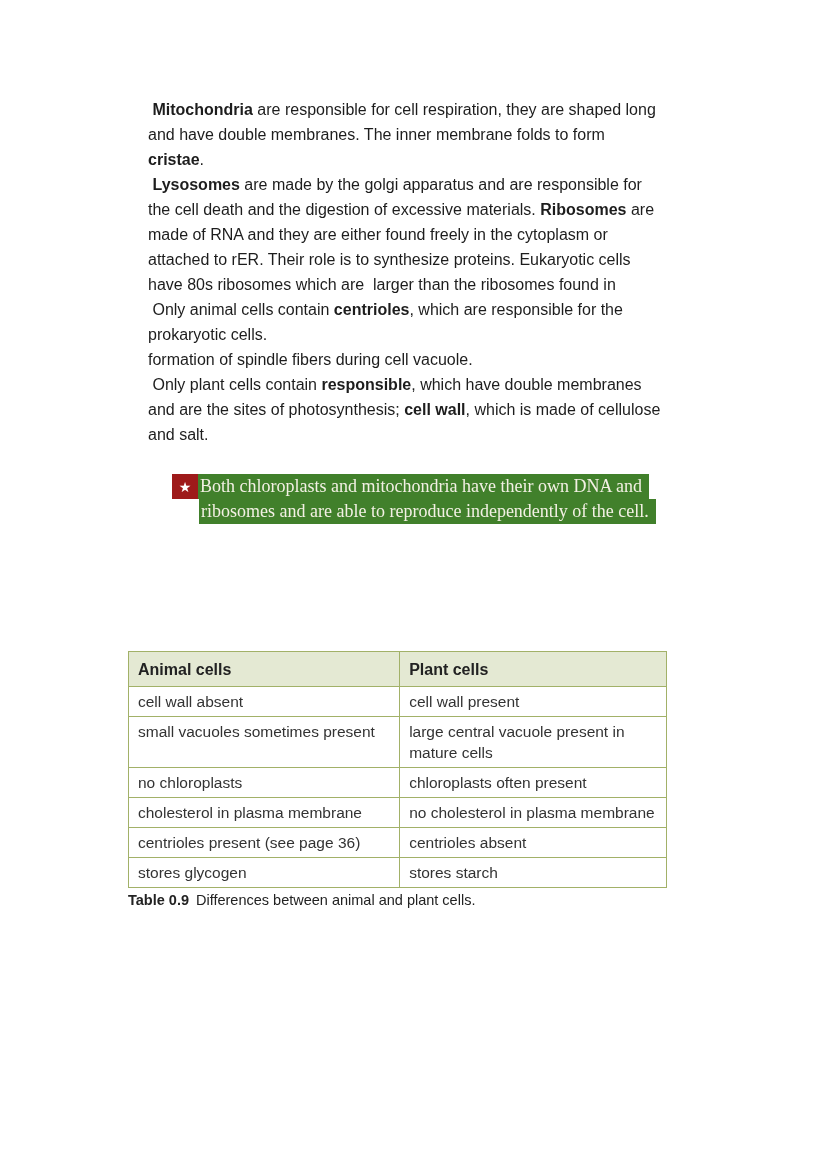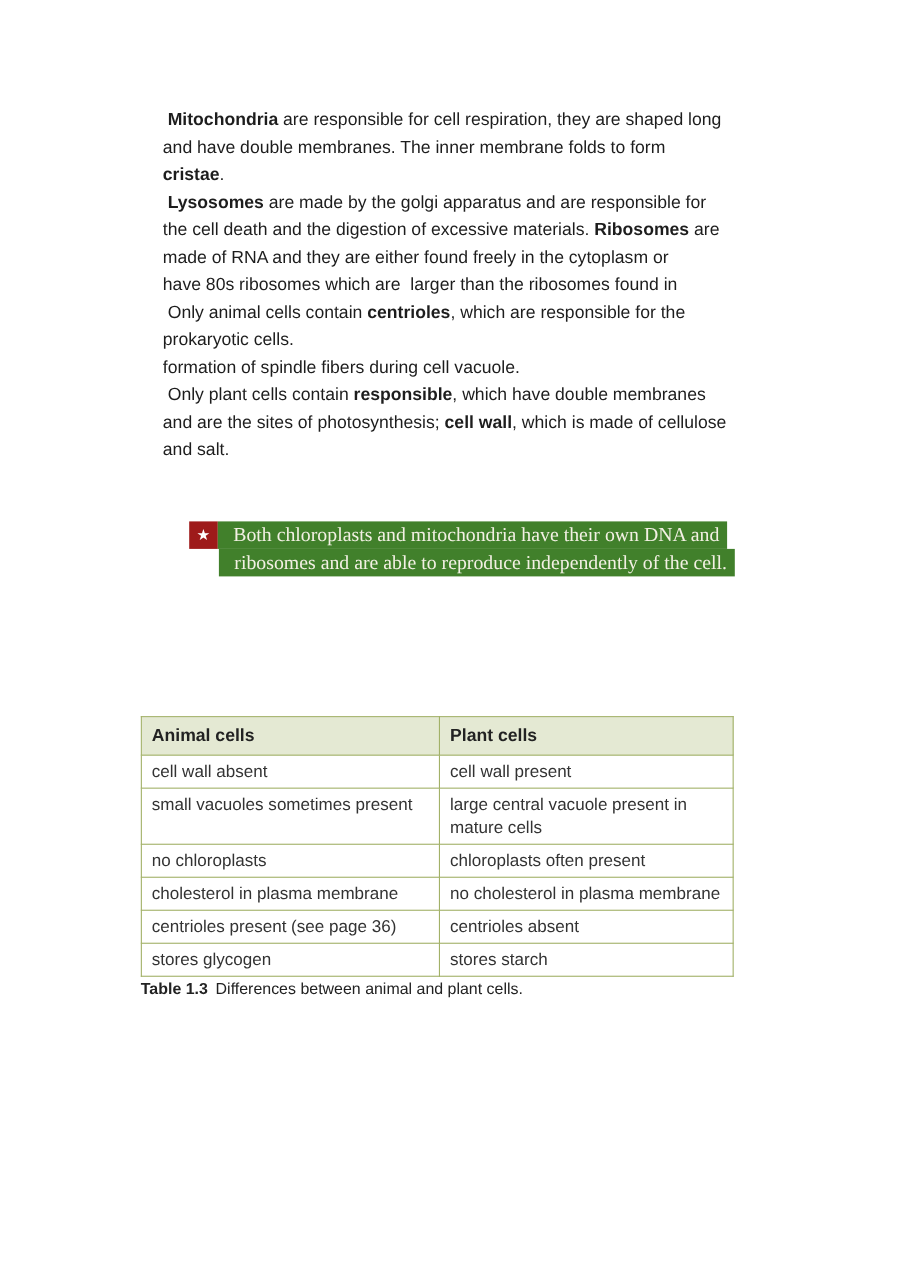--- a/index.html
+++ b/index.html
@@ -25,21 +25,21 @@
   .star-box{
     width:26px;min-width:26px;height:25px;
     background:var(--star-bg,#9e1a1a);
     color:var(--star-glyph,#ffffff);
     font-family:"DejaVu Sans",sans-serif;font-size:14px;
     display:flex;align-items:center;justify-content:center;
   }
   .hl-text{
     display:block;background:var(--highlight-bg,#41802b);
     color:var(--highlight-text,#f3f0e4);
-    line-height:25px;padding:0 7px 0 14px;white-space:pre;
+    line-height:25px;padding:0 7px 0 2px;white-space:pre;
   }
   .hl-row2{margin-left:27px;}
   
   .cmp-table{
     position:absolute;left:128px;top:651px;width:539px;
     border-collapse:collapse;table-layout:fixed;
   }
   .cmp-table th,.cmp-table td{
     border:1.5px solid var(--table-border,#a2b168);
     text-align:left;vertical-align:top;
@@ -64,20 +64,21 @@
 
 <div class="page">
 
   <div class="notes" id="paragraphs">
       <div class="tline"><span> </span><span class="b">Mitochondria</span><span> are responsible for cell respiration, they are shaped long</span></div>
       <div class="tline"><span>and have double membranes. The inner membrane folds to form</span></div>
       <div class="tline"><span class="b">cristae</span><span>.</span></div>
       <div class="tline"><span> </span><span class="b">Lysosomes</span><span> are made by the golgi apparatus and are responsible for</span></div>
       <div class="tline"><span>the cell death and the digestion of excessive materials. </span><span class="b">Ribosomes</span><span> are</span></div>
       <div class="tline"><span>made of RNA and they are either found freely in the cytoplasm or</span></div>
+      <div class="tline"><span>attached to rER. Their role is to synthesize proteins. Eukaryotic cells</span></div>
       <div class="tline"><span>have 80s ribosomes which are  larger than the ribosomes found in</span></div>
       <div class="tline"><span> Only animal cells contain </span><span class="b">centrioles</span><span>, which are responsible for the</span></div>
       <div class="tline"><span>prokaryotic cells.</span></div>
       <div class="tline"><span>formation of spindle fibers during cell vacuole.</span></div>
       <div class="tline"><span> Only plant cells contain </span><span class="b">responsible</span><span>, which have double membranes</span></div>
       <div class="tline"><span>and are the sites of photosynthesis; </span><span class="b">cell wall</span><span>, which is made of cellulose</span></div>
       <div class="tline"><span>and salt.</span></div>
     </div>
 
   <div class="highlight">
@@ -124,16 +125,16 @@
           <td>centrioles absent</td>
         </tr>
         <tr>
           <td>stores glycogen</td>
           <td>stores starch</td>
         </tr>
       </tbody>
   </table>
 
   <div class="caption">
-    <span class="cap-label">Table 1.3</span><span class="cap-text">Differences between animal and plant cells.</span>
+    <span class="cap-label">Table 0.9</span><span class="cap-text">Differences between animal and plant cells.</span>
   </div>
 
 </div>
 
 </body></html>

